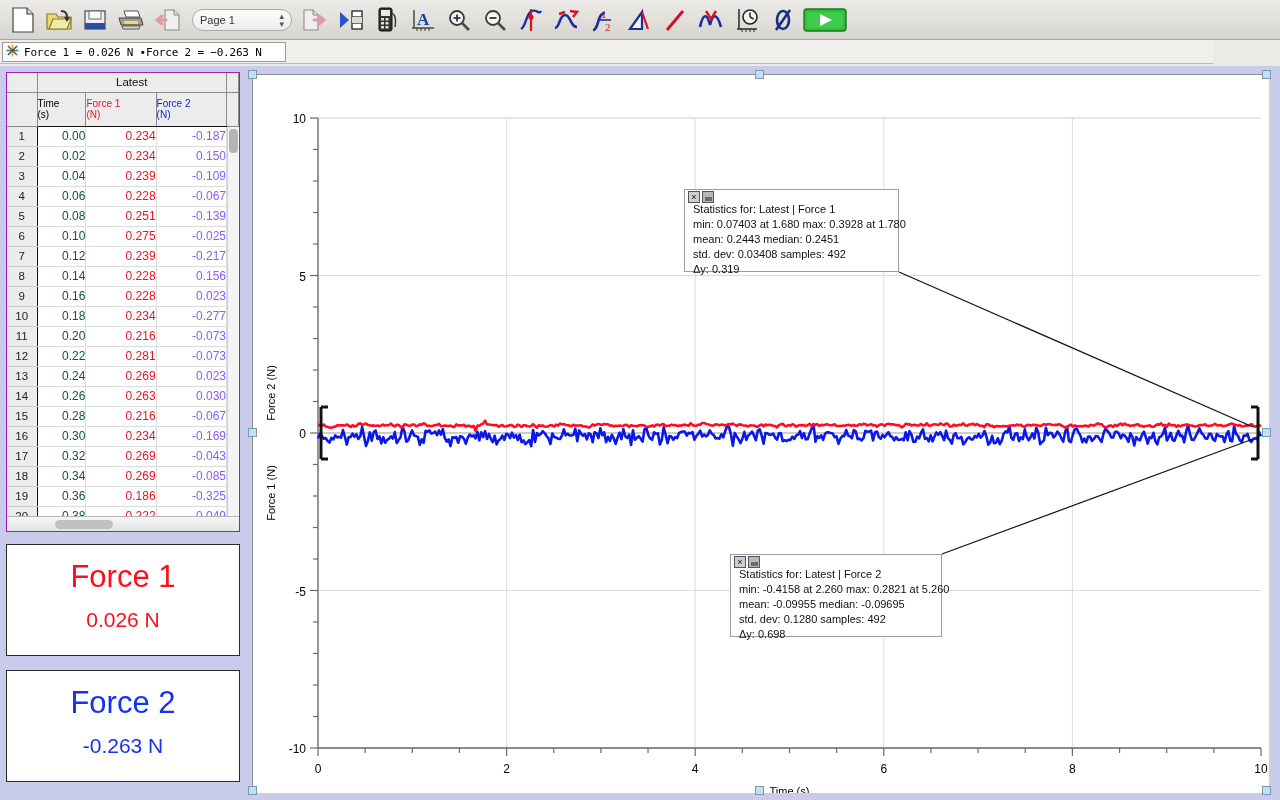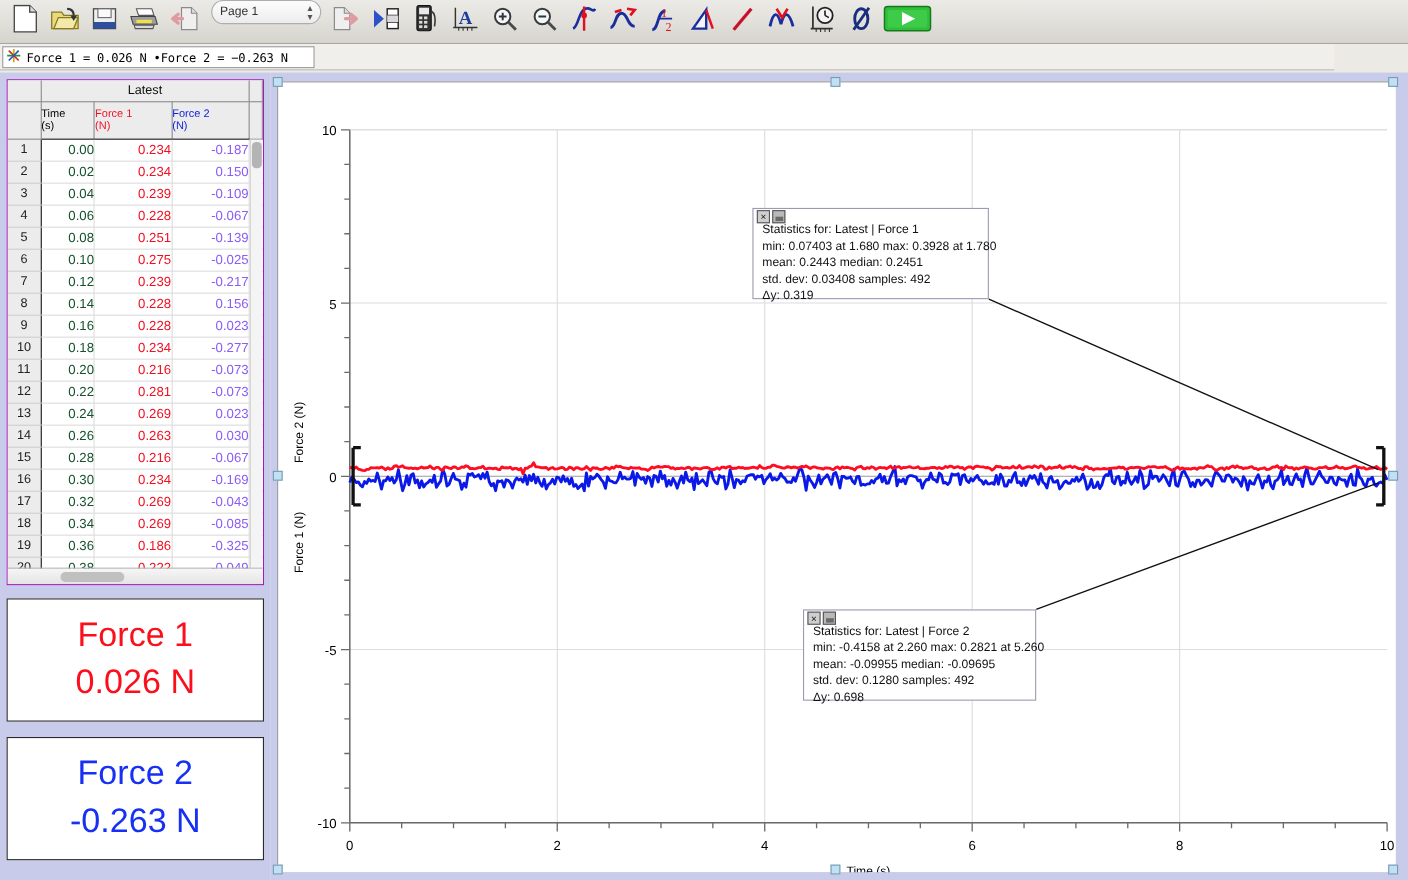--- a/index.html
+++ b/index.html
@@ -10,21 +10,21 @@
     font-family: "Liberation Sans", sans-serif;
     background: #d4d0c8;
   }
   #app { position: relative; width: 1280px; height: 800px; background: #eceae4; }
 
   
   #toolbar {
     position: absolute; left: 0; top: 0; width: 1280px; height: 40px;
     background: linear-gradient(to bottom, #eceae6 0%, #e2e0da 50%, #d6d4ce 100%);
     border-bottom: 1px solid #a9a79f;
-    display: flex; padding-left: 6px;
+    display: flex; align-items: center; padding-left: 6px;
   }
   .tbtn {
     width: 34px; height: 34px; margin-right: 2px;
     display: flex; align-items: center; justify-content: center;
     position: relative; cursor: default;
   }
   .tbtn svg { display:block; }
 
   
   .page-select {
@@ -110,21 +110,21 @@
 
   
   .meter {
     position: absolute; left: 6px; width: 234px;
     border: 1px solid #2b2b2b; background: #fff;
     display: flex; flex-direction: column; align-items: center; justify-content: center;
   }
   #meter-f1 { top: 478px; height: 112px; }
   #meter-f2 { top: 604px; height: 112px; }
   .meter .m-name { font-size: 31px; line-height: 40px; }
-  .meter .m-val  { font-size: 31px; line-height: 46px; }
+  .meter .m-val  { font-size: 21px; line-height: 46px; }
   .red  { color: #fb0f1c; }
   .blue { color: #1630f4; }
 
   
   #graph-outer {
     position: absolute; left: 246px; top: 66px; width: 1034px; height: 734px;
     background: #c9cbeb;
   }
   #graph-panel {
     position: absolute; left: 6px; top: 8px; width: 1016px; height: 718px;

